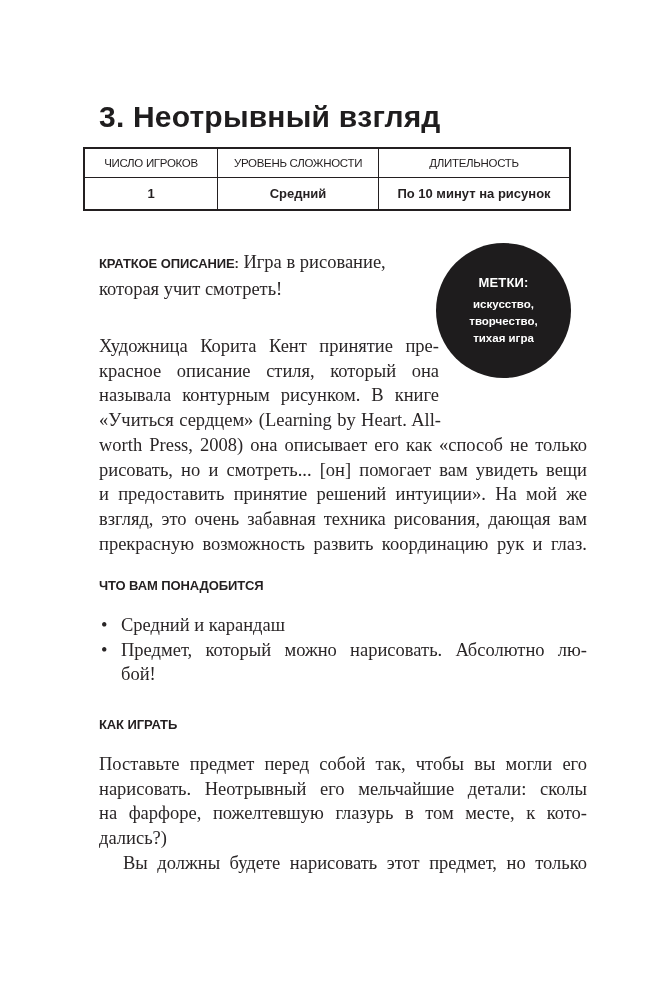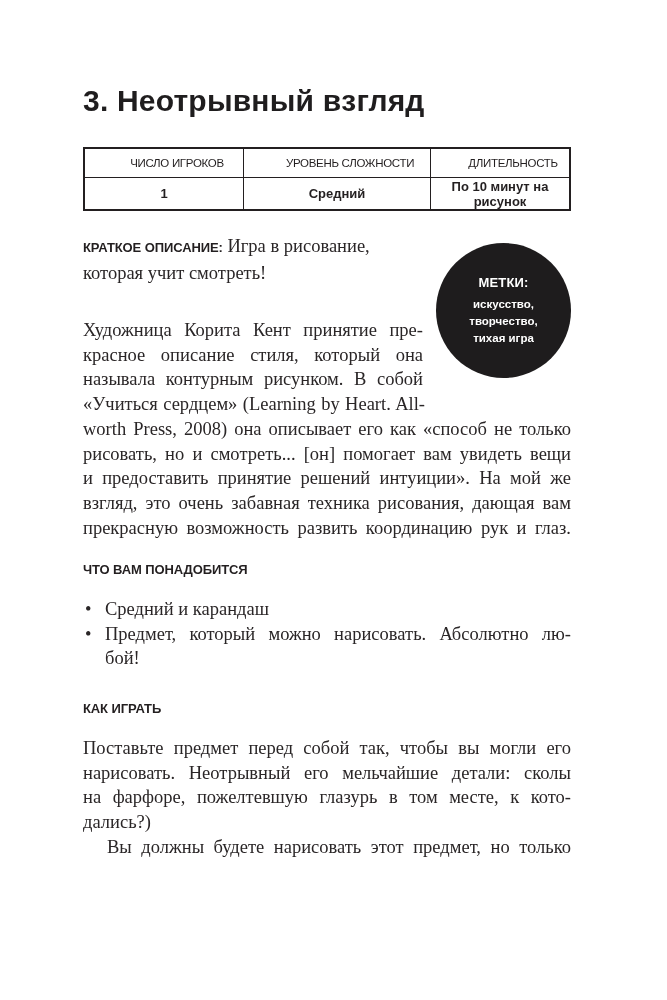--- a/index.html
+++ b/index.html
@@ -1,37 +1,37 @@
 <!DOCTYPE html>
 <html><head>
 <meta charset="utf-8">
 <style>
   html, body { margin: 0; padding: 0; }
   body {
     width: 667px; height: 1000px; background: #ffffff; position: relative; overflow: hidden;
     color: #231f20;
   }
   .title {
-    position: absolute; left: 83px; top: 84px; margin: 0;
+    position: absolute; left: 83px; top: 84px; margin: 16px;
     font-family: "Liberation Sans", sans-serif; font-weight: bold; font-size: 30px;
     letter-spacing: 0.2px; color: #1f1d1e; white-space: nowrap;
   }
   table.info {
     position: absolute; left: 83px; top: 147px; width: 488px;
     border-collapse: collapse; border: 2px solid #231f20;
     font-family: "Liberation Sans", sans-serif;
   }
   table.info td, table.info th {
     border: 1.5px solid #231f20; text-align: center; padding: 0;
   }
-  table.info th { font-weight: normal; font-size: 11.5px; height: 28px; letter-spacing: -0.3px; padding-left: 26px; }
+  table.info th { font-weight: normal; font-size: 11.5px; height: 28px; letter-spacing: -0.3px; }
   table.info td { font-weight: bold; font-size: 13px; height: 31px; }
   .serif { font-family: "Liberation Serif", serif; font-size: 18.5px; line-height: 24.7px; color: #2a2627; }
   .label { font-family: "Liberation Sans", sans-serif; font-weight: bold; font-size: 13px; letter-spacing: -0.1px; color: #231f20; }
-  .block { position: absolute; left: 83px; width: 488px; margin: 0; }
+  .block { position: absolute; left: 83px; width: 488px; margin: 16px; }
   .nowrap-line { display: block; white-space: nowrap; }
   .jl { display: block; text-align: justify; text-align-last: justify; white-space: normal; }
   .circle {
     position: absolute; left: 436px; top: 243px; width: 135px; height: 135px; border-radius: 50%;
     background: #1e1c1d; color: #ffffff; text-align: center;
     font-family: "Liberation Sans", sans-serif; font-weight: bold;
     display: flex; flex-direction: column; justify-content: center; align-items: center;
   }
   .circle .ct { font-size: 13px; margin-bottom: 6px; letter-spacing: 0.2px; }
   .circle .ci { font-size: 11.5px; line-height: 17px; }
@@ -67,21 +67,21 @@
 <div class="circle">
   <div class="ct">МЕТКИ:</div>
   <div class="ci">искусство,</div>
   <div class="ci">творчество,</div>
   <div class="ci">тихая игра</div>
 </div>
 
 <div class="block serif" style="top:318px;">
   <span class="jl" style="width:340px">Художница Корита Кент принятие пре-</span>
   <span class="jl" style="width:340px">красное описание стиля, который она</span>
-  <span class="jl" style="width:340px">называла контурным рисунком. В собой</span>
+  <span class="jl" style="width:340px">называла контурным рисунком. В книге</span>
   <span class="jl" style="width:342px">«Учиться сердцем» (Learning by Heart. All-</span>
   <span class="jl">worth Press, 2008) она описывает его как «способ не только</span>
   <span class="jl">рисовать, но и смотреть... [он] помогает вам увидеть вещи</span>
   <span class="jl">и предоставить принятие решений интуиции». На мой же</span>
   <span class="jl">взгляд, это очень забавная техника рисования, дающая вам</span>
   <span class="jl">прекрасную возможность развить координацию рук и глаз.</span>
 </div>
 
 <div class="block label" style="top:562px;">ЧТО ВАМ ПОНАДОБИТСЯ</div>
 

